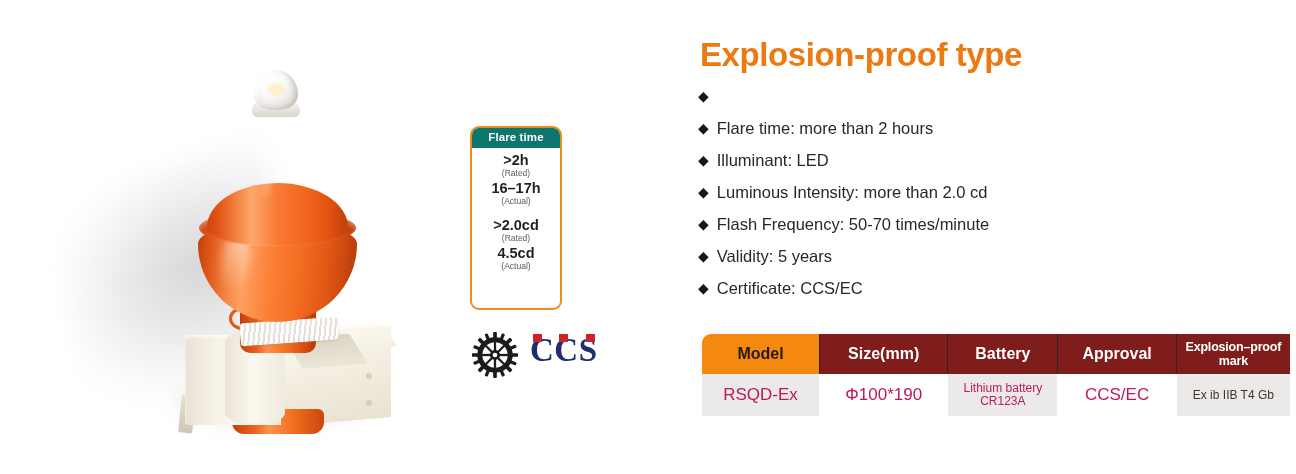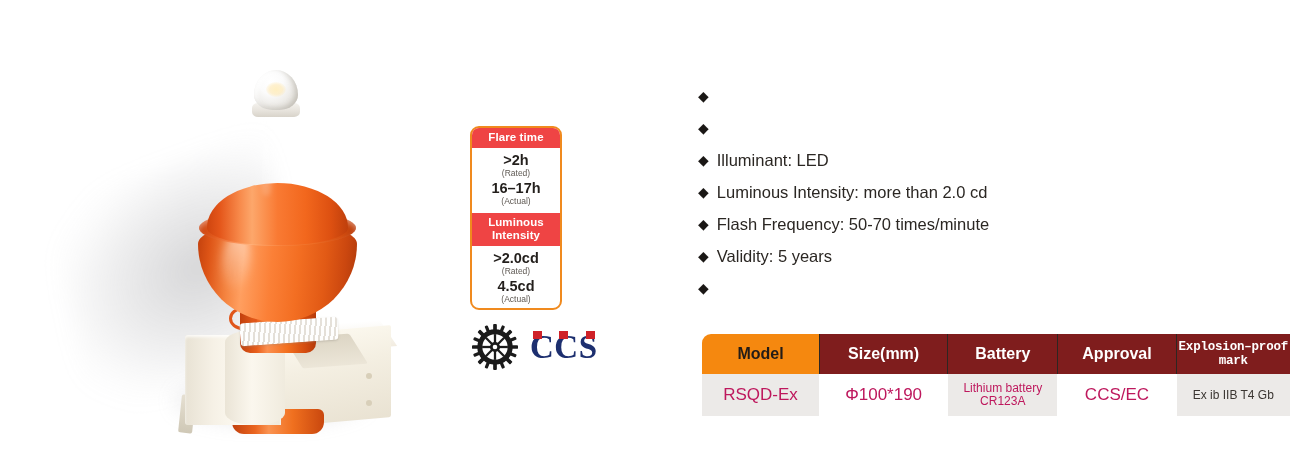--- a/index.html
+++ b/index.html
@@ -234,21 +234,21 @@
     position: absolute;
     left: 470px; top: 126px;
     width: 92px; height: 184px;
     border: 2px solid #f08a1e;
     border-radius: 9px;
     background: #ffffff;
     overflow: hidden;
     box-sizing: border-box;
   }
   .badge-head {
-    background: #ef4444;
+    background: #0f766e;
     color: #ffffff;
     font-weight: bold;
     font-size: 11.5px;
     line-height: 13px;
     text-align: center;
     padding: 3px 2px 4px;
     letter-spacing: 0.1px;
   }
   .badge-body {
     text-align: center;
@@ -269,24 +269,24 @@
   .badge-val2 {
     font-weight: bold;
     font-size: 14.5px;
     line-height: 16px;
     margin-top: 1px;
   }
 
   
   #ccs-logo {
     position: absolute;
-    left: 472px; top: 322px;
+    left: 472px; top: 332px;
     width: 135px; height: 48px;
     display: flex;
-    align-items: flex-end;
+    align-items: flex-start;
   }
   .wheel-icon { width: 46px; height: 46px; flex: 0 0 auto; }
   .ccs-text {
     margin-left: 12px;
     font-family: "Liberation Serif", serif;
     font-weight: bold;
     font-size: 31px;
     line-height: 31px;
     color: #1d2f6f;
     letter-spacing: 0.5px;
@@ -355,21 +355,20 @@
     background: #f5880f;
     color: #231c17;
     border-top-left-radius: 9px;
     width: 118px;
     text-align: center;
   }
   #spec-table thead th.small-head {
     font-size: 12.5px;
     line-height: 14px;
     letter-spacing: -0.2px;
-    font-family: Liberation Mono, monospace;
   }
   #spec-table tbody td {
     height: 42px;
     font-size: 17px;
     color: #be185d;
     border-right: 1px solid #ffffff;
   }
   #spec-table tbody td.shade { background: #eceae8; }
   #spec-table tbody td.plain { background: #ffffff; }
   #spec-table tbody td.small-cell {
@@ -418,21 +417,20 @@
 </div>
 
 <div id="spec-badge">
   <div class="badge-head">Flare time</div>
   <div class="badge-body">
     <div class="badge-val">&gt;2h</div>
     <div class="badge-sub">(Rated)</div>
     <div class="badge-val2">16–17h</div>
     <div class="badge-sub">(Actual)</div>
   </div>
-  <div class="badge-head">Luminous Intensity</div>
   <div class="badge-body">
     <div class="badge-val">&gt;2.0cd</div>
     <div class="badge-sub">(Rated)</div>
     <div class="badge-val2">4.5cd</div>
     <div class="badge-sub">(Actual)</div>
   </div>
 </div>
 
 <div id="ccs-logo">
   <svg class="wheel-icon" viewBox="0 0 100 100">
@@ -471,46 +469,49 @@
       <text x="0" y="29" font-family="Liberation Serif, serif" font-size="33" font-weight="bold" fill="#1d2f6f">CCS</text>
       <rect x="3" y="2" width="9" height="8" fill="#cf2128"></rect>
       <rect x="29" y="2" width="9" height="8" fill="#cf2128"></rect>
       <rect x="56" y="2" width="9" height="8" fill="#cf2128"></rect>
     </svg>
   </div>
 </div>
 
 <div id="content">
 
+  <div id="title">Explosion-proof type</div>
 
   <ul id="features">
     <li>
       <span class="bullet-diamond">◆</span>
     </li>
     <li>
       <span class="bullet-diamond">◆</span>
+      <span>Flare time: more than 2 hours</span>
     </li>
     <li>
       <span class="bullet-diamond">◆</span>
       <span>Illuminant: LED</span>
     </li>
     <li>
       <span class="bullet-diamond">◆</span>
       <span>Luminous Intensity: more than 2.0 cd</span>
     </li>
     <li>
       <span class="bullet-diamond">◆</span>
       <span>Flash Frequency: 50-70 times/minute</span>
     </li>
     <li>
       <span class="bullet-diamond">◆</span>
       <span>Validity: 5 years</span>
     </li>
     <li>
       <span class="bullet-diamond">◆</span>
+      <span>Certificate: CCS/EC</span>
     </li>
   </ul>
 
   <table id="spec-table">
     <thead>
       <tr>
         <th class="model-head">Model</th>
         <th style="width:128px">Size(mm)</th>
         <th style="width:110px">Battery</th>
         <th style="width:118px">Approval</th>

